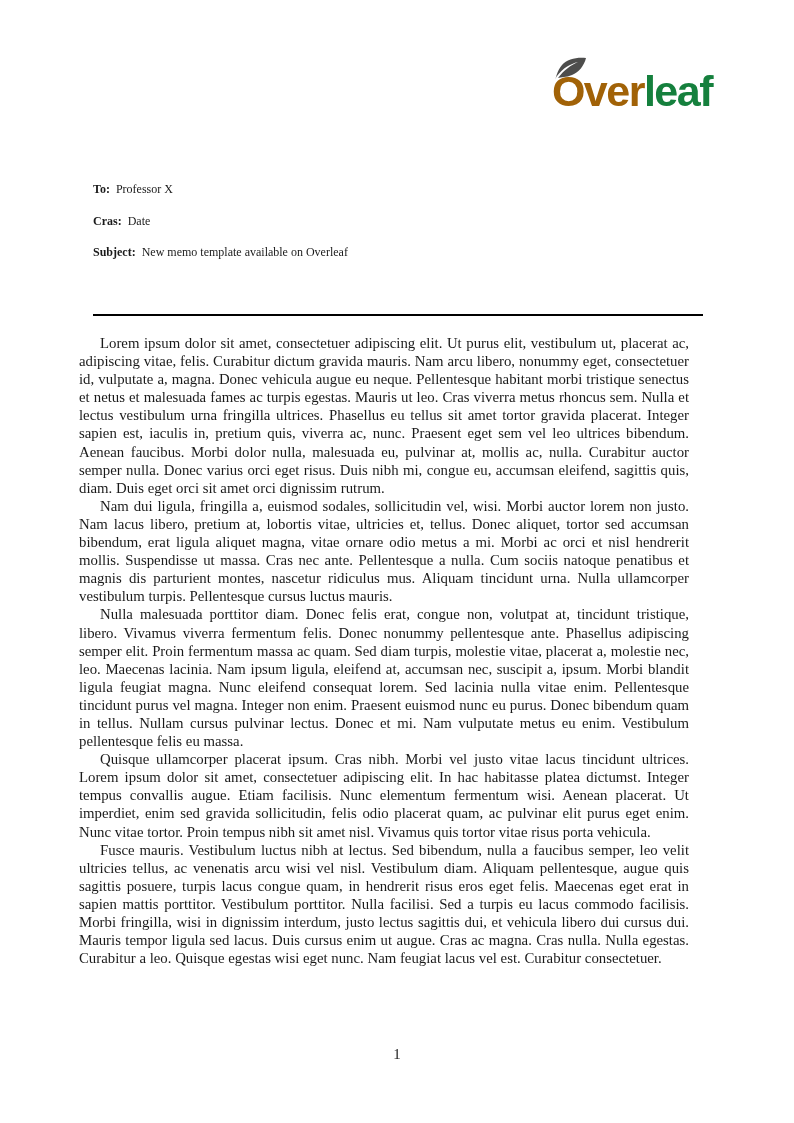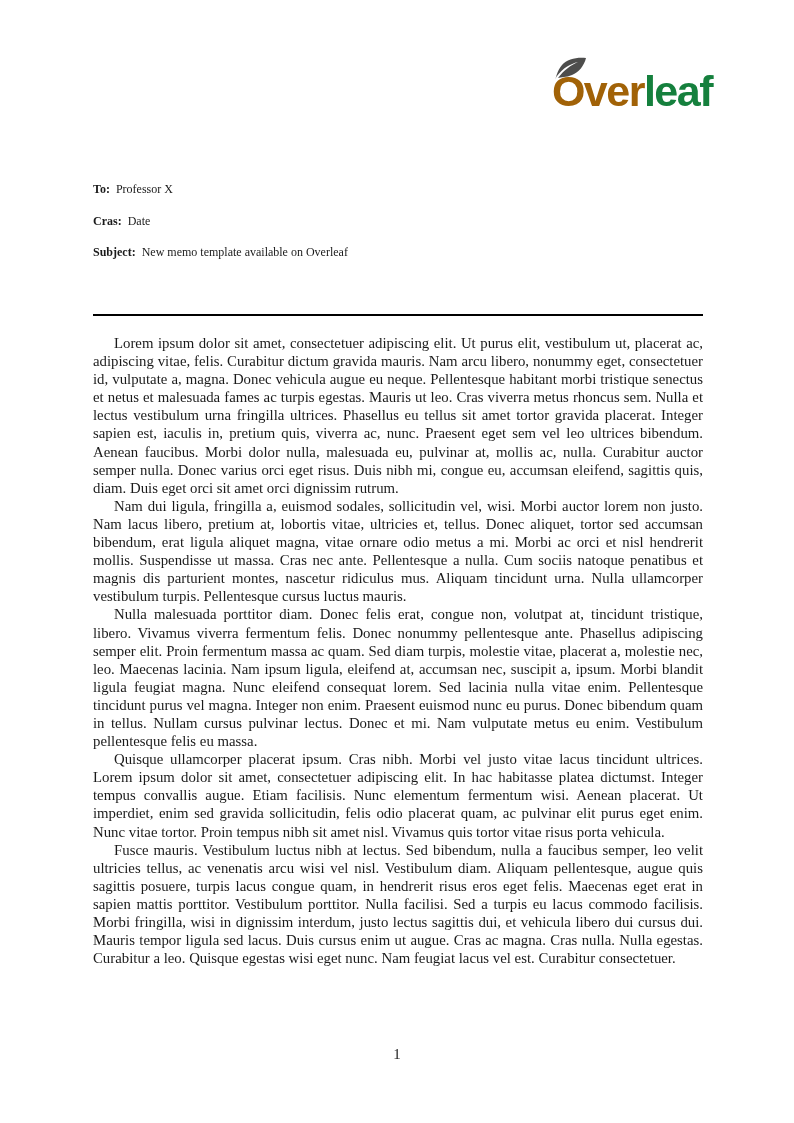--- a/index.html
+++ b/index.html
@@ -56,21 +56,21 @@
     left:93px;
     top:314px;
     width:610px;
     height:2px;
     background:#000000;
   }
 
   
   .body-text {
     position:absolute;
-    left:93px;
+    left:79px;
     top:334px;
     width:610px;
     font-size:14.8px;
     line-height:18.1px;
     text-align:justify;
   }
   .body-text p { text-indent:21px; margin:0; }
 
   
   .footer {

